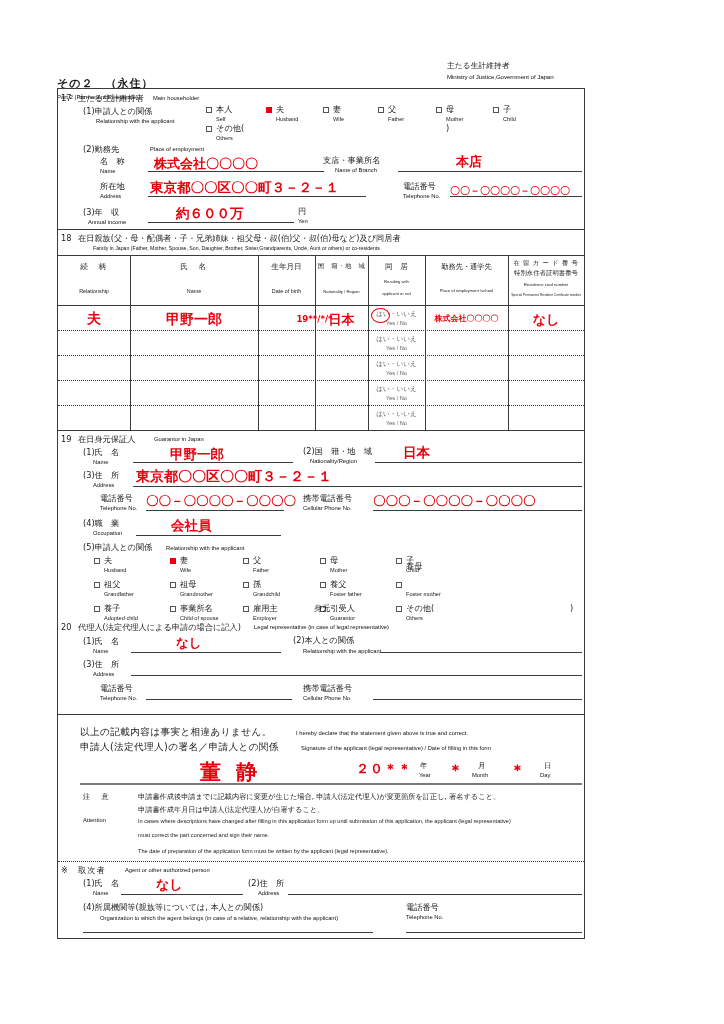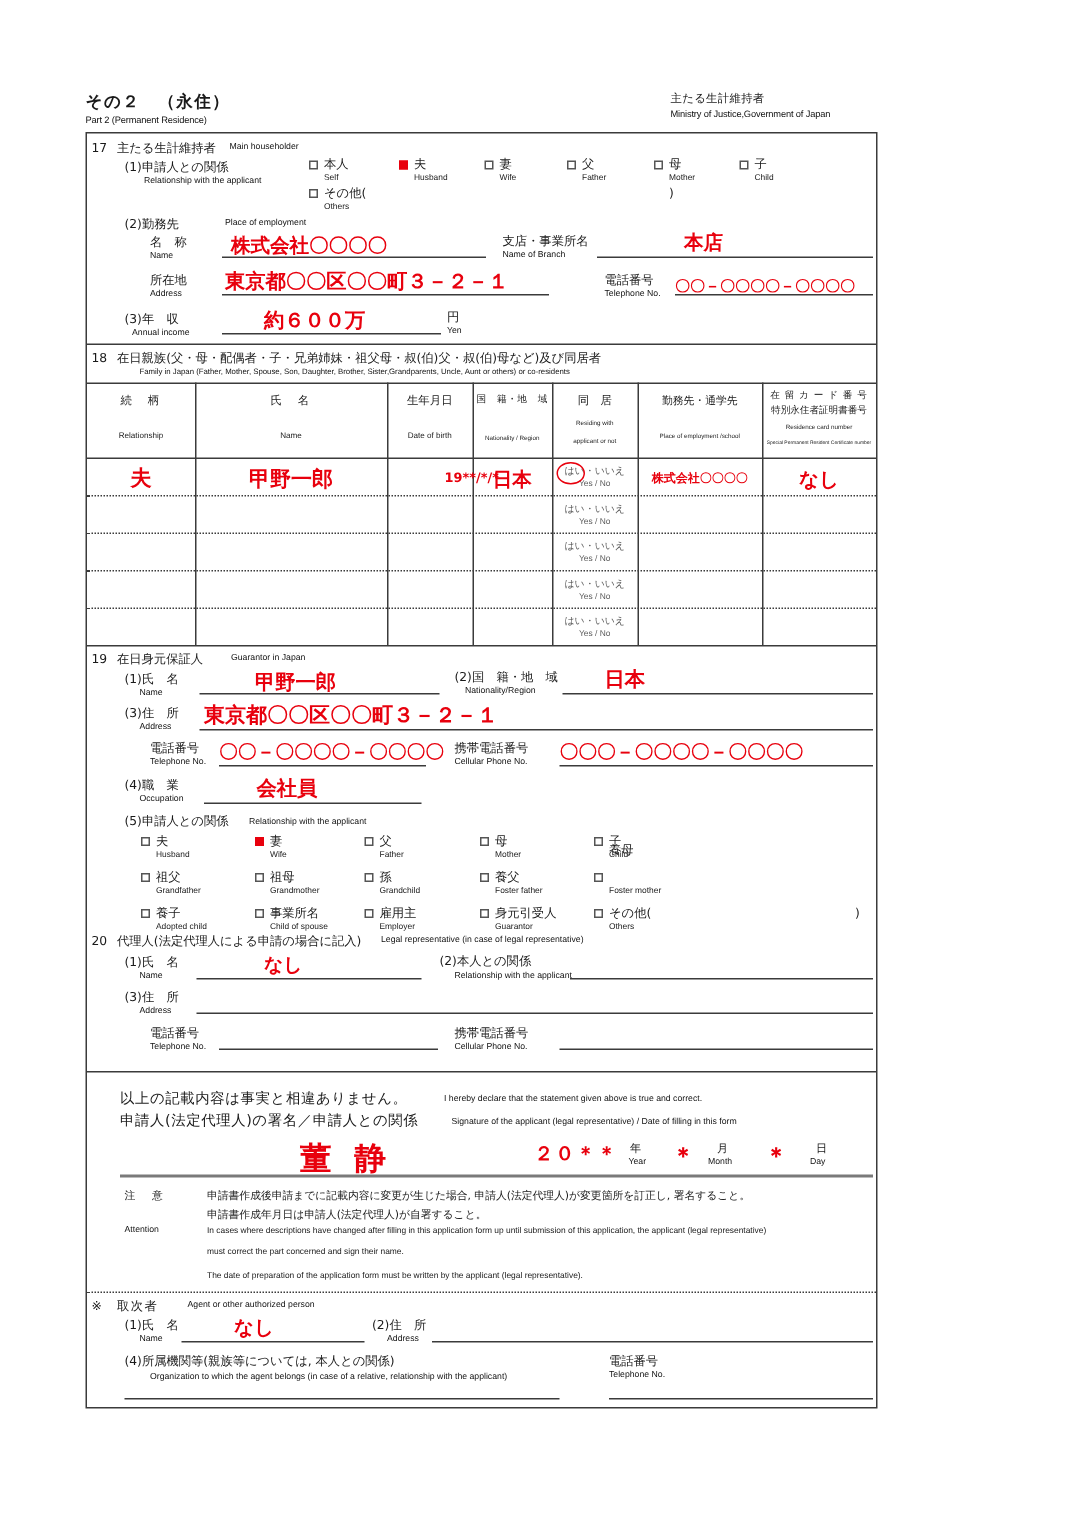--- a/index.html
+++ b/index.html
@@ -4,21 +4,21 @@
 <style>
   html,body{margin:0;padding:0;background:#fff;}
   body{width:724px;height:1024px;font-family:"Liberation Sans","DejaVu Sans",sans-serif;color:#1a1a1a;}
   .page{position:relative;width:724px;height:1024px;}
 
   
   .jp{font-family:"DejaVu Sans","Liberation Sans",sans-serif;}
   .en{font-size:6.2px;letter-spacing:-0.1px;color:#111;}
 
   
-  .hdr{position:absolute;left:57px;top:60px;}
+  .hdr{position:absolute;left:57px;top:76px;}
   .hdr .t1{font-size:11px;font-weight:bold;letter-spacing:1px;}
   .hdr .t2{font-size:6.2px;margin-top:2px;}
   .hdr-r{position:absolute;left:447px;top:61px;text-align:left;}
   .hdr-r .t1{font-size:7.6px;letter-spacing:.2px;}
   .hdr-r .t2{font-size:6.2px;margin-top:2px;}
 
   
   .frame{position:absolute;left:57px;top:88px;width:528px;height:851px;border:1px solid #3b3b3b;box-sizing:border-box;}
   .divider{position:absolute;left:0;right:0;border-top:1px solid #3b3b3b;}
   .divider.dotted{border-top:1px dotted #3b3b3b;}
@@ -117,21 +117,21 @@
       </div>
 
       <div class="lbl-jp jp" style="left:25px;top:55px;">(2)勤務先</div>
       <div class="lbl-en" style="left:92px;top:57px;">Place of employment</div>
 
       <div class="lbl-jp jp" style="left:42px;top:67px;">名　称</div>
       <div class="lbl-en" style="left:42px;top:79px;">Name</div>
       <div class="line" style="left:90px;top:82px;width:176px;"></div>
       <div class="val jp" style="left:96px;top:66px;font-size:13px;">株式会社〇〇〇〇</div>
 
-      <div class="lbl-jp jp" style="left:277px;top:66px;">支店・事業所名</div>
+      <div class="lbl-jp jp" style="left:265px;top:66px;">支店・事業所名</div>
       <div class="lbl-en" style="left:277px;top:78px;">Name of Branch</div>
       <div class="line" style="left:340px;top:82px;width:184px;"></div>
       <div class="val jp" style="left:398px;top:64px;font-size:13px;">本店</div>
 
       <div class="lbl-jp jp" style="left:42px;top:92px;">所在地</div>
       <div class="lbl-en" style="left:42px;top:104px;">Address</div>
       <div class="line" style="left:90px;top:107px;width:218px;"></div>
       <div class="val jp" style="left:92px;top:90px;font-size:13.5px;">東京都〇〇区〇〇町３－２－１</div>
 
       <div class="lbl-jp jp" style="left:345px;top:92px;">電話番号</div>
@@ -322,21 +322,21 @@
         <div class="cb-jp jp" style="left:122px;top:514px;">事業所名</div>
         <div class="cb-en" style="left:122px;top:526px;">Child of spouse</div>
       </div>
       <div>
         <div class="cb" style="left:185px;top:517px;"></div>
         <div class="cb-jp jp" style="left:195px;top:514px;">雇用主</div>
         <div class="cb-en" style="left:195px;top:526px;">Employer</div>
       </div>
       <div>
         <div class="cb" style="left:262px;top:517px;"></div>
-        <div class="cb-jp jp" style="left:272px;top:514px;text-align:right;">身元引受人</div>
+        <div class="cb-jp jp" style="left:256px;top:514px;text-align:right;">身元引受人</div>
         <div class="cb-en" style="left:272px;top:526px;">Guarantor</div>
       </div>
       <div>
         <div class="cb" style="left:338px;top:517px;"></div>
         <div class="cb-jp jp" style="left:348px;top:514px;">その他(</div>
         <div class="cb-en" style="left:348px;top:526px;">Others</div>
         <div class="cb-jp jp" style="left:512px;top:514px;">)</div>
       </div>
     </div>
 

